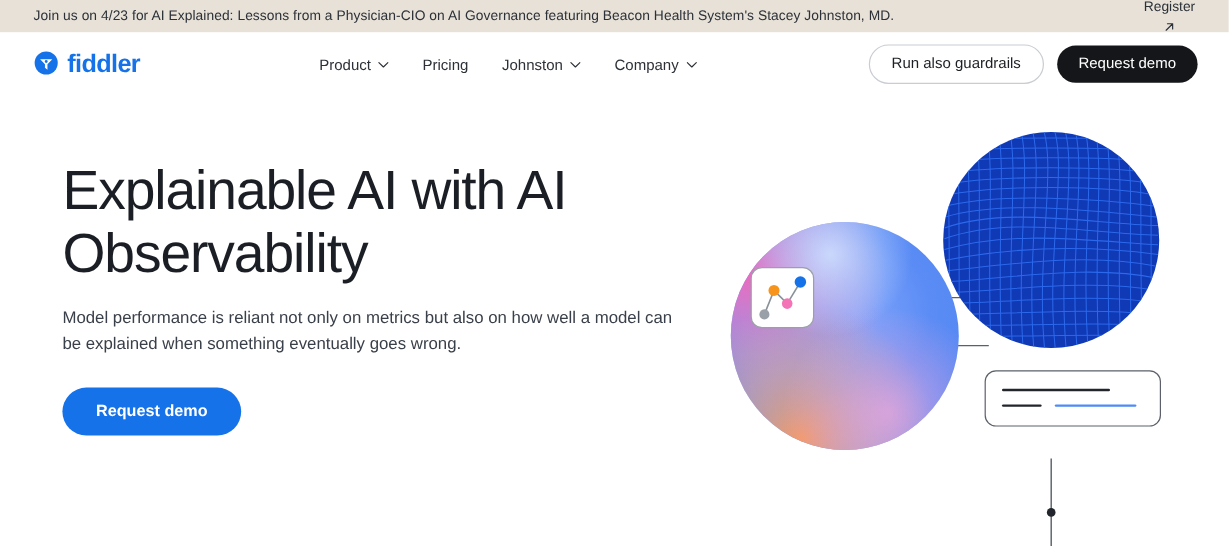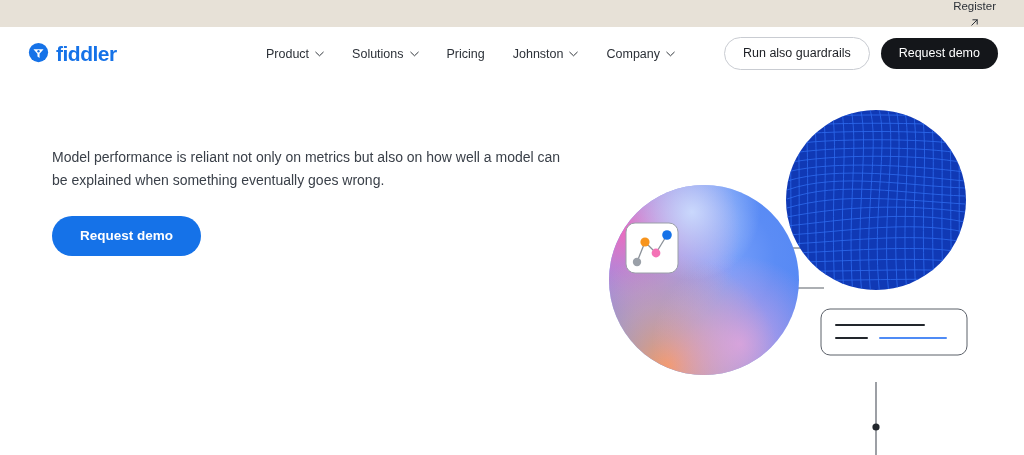--- a/index.html
+++ b/index.html
@@ -170,20 +170,21 @@
     top: 0px;
     width: 420px;
     height: 375px;
   }
   .hero-art svg { display: block; }
 </style>
 </head>
 <body>
 
 <div class="announcement">
+  <span class="announcement-text">Join us on 4/23 for AI Explained: Lessons from a Physician-CIO on AI Governance featuring Beacon Health System's Stacey Johnston, MD.</span>
   <a class="announcement-cta" href="#">
     <span>Register</span>
     <span class="arrow-ne">
       <svg viewBox="0 0 10 10" width="9" height="9">
         <path d="M2 8 L8 2 M3.2 2 L8 2 L8 6.8" fill="none" stroke="#2c3138" stroke-width="1.1" stroke-linecap="round" stroke-linejoin="round"></path>
       </svg>
     </span>
   </a>
 </div>
 
@@ -204,28 +205,20 @@
 
     <div class="nav-item">
       <span>Product</span>
       <span class="chev">
         <svg viewBox="0 0 12 8" width="9" height="6">
             <path d="M1 1.6 L6 6.4 L11 1.6" fill="none" stroke="#2c3138" stroke-width="1.3" stroke-linecap="round" stroke-linejoin="round"></path>
           </svg>
       </span>
     </div>
 
-    <div class="nav-item">
-      <span>Solutions</span>
-      <span class="chev">
-        <svg viewBox="0 0 12 8" width="9" height="6">
-            <path d="M1 1.6 L6 6.4 L11 1.6" fill="none" stroke="#2c3138" stroke-width="1.3" stroke-linecap="round" stroke-linejoin="round"></path>
-          </svg>
-      </span>
-    </div>
 
     <div class="nav-item">
       <span>Pricing</span>
     </div>
 
     <div class="nav-item">
       <span>Johnston</span>
       <span class="chev">
         <svg viewBox="0 0 12 8" width="9" height="6">
             <path d="M1 1.6 L6 6.4 L11 1.6" fill="none" stroke="#2c3138" stroke-width="1.3" stroke-linecap="round" stroke-linejoin="round"></path>
@@ -246,20 +239,24 @@
 
   <div class="header-actions">
     <button class="btn btn-outline">Run also guardrails</button>
     <button class="btn btn-dark">Request demo</button>
   </div>
 </header>
 
 <section class="hero">
 
   <div class="hero-copy">
+    <h1 class="hero-title">
+      <span>Explainable AI with AI</span><br>
+      <span>Observability</span>
+    </h1>
     <p class="hero-sub">
       <span>Model performance is reliant not only on metrics but also on how well a model</span>
       <span>can be explained when something eventually goes wrong.</span>
     </p>
     <button class="hero-cta">Request demo</button>
   </div>
 
   <div class="hero-art">
     <svg viewBox="0 0 420 375" width="420" height="375">
       <defs>

